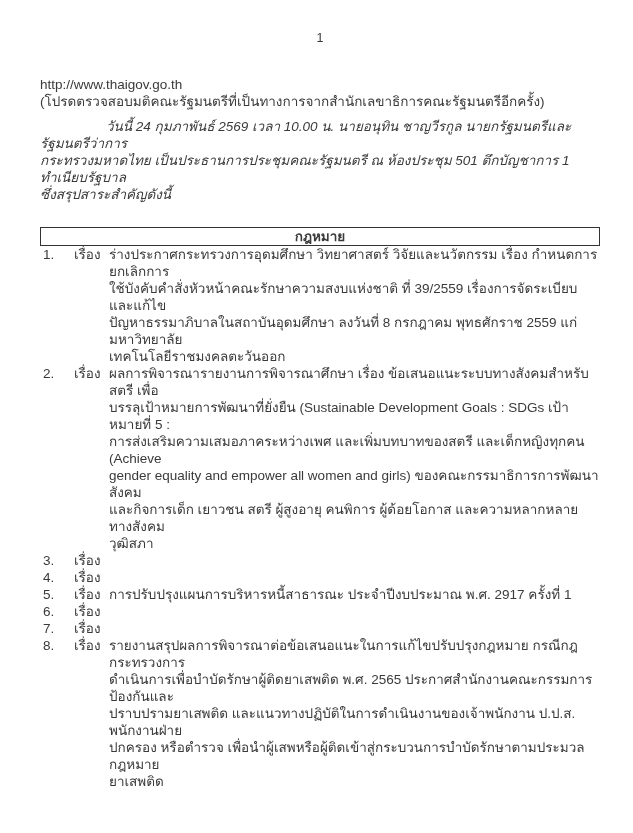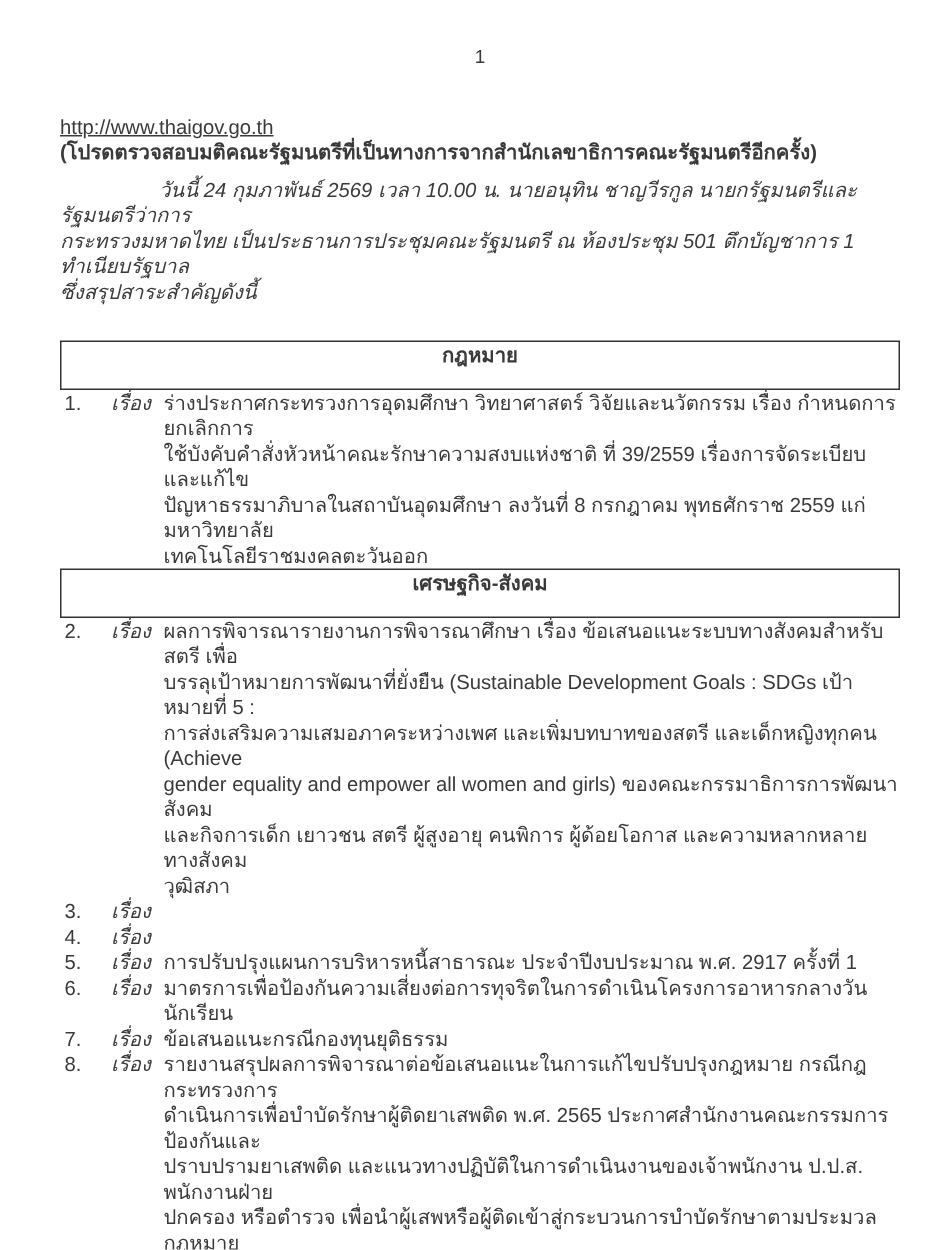--- a/index.html
+++ b/index.html
@@ -24,58 +24,55 @@
   }
   .page-number {
     text-align: center;
     font-size: 12.5px;
   }
   .source-block {
     margin-top: 29px;
   }
   .url-line {
     white-space: nowrap;
-    text-decoration: underline;
   }
   .disclaimer-line {
     white-space: nowrap;
-    font-weight: bold;
   }
   .intro {
     margin-top: 8px;
     text-indent: 66px;
     white-space: pre-line;
     text-align: left;
     font-style: italic;
   }
   .doc-sections {
     margin-top: 24px;
   }
   .section-header {
     box-sizing: border-box;
     border: 1px solid #333333;
     font-weight: bold;
     text-align: center;
-    height: 33px;
+    height: 19px;
     line-height: 17px;
   }
   .row {
     display: flex;
     align-items: flex-start;
   }
   .row .no {
     flex: none;
     width: 34px;
     padding-left: 3px;
     box-sizing: border-box;
   }
   .row .label {
     flex: none;
     width: 35px;
-    font-style: italic;
   }
   .row .text {
     flex: 1;
     white-space: pre-line;
   }
 </style>
 </head>
 <body>
 
 <div class="page">
@@ -94,21 +91,20 @@
   <div class="doc-sections">
       <div class="section-header">กฎหมาย</div>
       <div class="row">
         <div class="no">1.</div>
         <div class="label">เรื่อง</div>
         <div class="text">ร่างประกาศกระทรวงการอุดมศึกษา วิทยาศาสตร์ วิจัยและนวัตกรรม เรื่อง กำหนดการยกเลิกการ
 ใช้บังคับคำสั่งหัวหน้าคณะรักษาความสงบแห่งชาติ ที่ 39/2559 เรื่องการจัดระเบียบและแก้ไข
 ปัญหาธรรมาภิบาลในสถาบันอุดมศึกษา ลงวันที่ 8 กรกฎาคม พุทธศักราช 2559 แก่มหาวิทยาลัย
 เทคโนโลยีราชมงคลตะวันออก</div>
       </div>
-      <div class="section-header">เศรษฐกิจ-สังคม</div>
       <div class="row">
         <div class="no">2.</div>
         <div class="label">เรื่อง</div>
         <div class="text">ผลการพิจารณารายงานการพิจารณาศึกษา เรื่อง ข้อเสนอแนะระบบทางสังคมสำหรับสตรี เพื่อ
 บรรลุเป้าหมายการพัฒนาที่ยั่งยืน (Sustainable Development Goals : SDGs เป้าหมายที่ 5 :
 การส่งเสริมความเสมอภาคระหว่างเพศ และเพิ่มบทบาทของสตรี และเด็กหญิงทุกคน (Achieve
 gender equality and empower all women and girls) ของคณะกรรมาธิการการพัฒนาสังคม
 และกิจการเด็ก เยาวชน สตรี ผู้สูงอายุ คนพิการ ผู้ด้อยโอกาส และความหลากหลายทางสังคม
 วุฒิสภา</div>
       </div>
@@ -121,26 +117,24 @@
         <div class="label">เรื่อง</div>
       </div>
       <div class="row">
         <div class="no">5.</div>
         <div class="label">เรื่อง</div>
         <div class="text">การปรับปรุงแผนการบริหารหนี้สาธารณะ ประจำปีงบประมาณ พ.ศ. 2917 ครั้งที่ 1</div>
       </div>
       <div class="row">
         <div class="no">6.</div>
         <div class="label">เรื่อง</div>
-        <div class="text">มาตรการเพื่อป้องกันความเสี่ยงต่อการทุจริตในการดำเนินโครงการอาหารกลางวันนักเรียน</div>
       </div>
       <div class="row">
         <div class="no">7.</div>
         <div class="label">เรื่อง</div>
-        <div class="text">ข้อเสนอแนะกรณีกองทุนยุติธรรม</div>
       </div>
       <div class="row">
         <div class="no">8.</div>
         <div class="label">เรื่อง</div>
         <div class="text">รายงานสรุปผลการพิจารณาต่อข้อเสนอแนะในการแก้ไขปรับปรุงกฎหมาย กรณีกฎกระทรวงการ
 ดำเนินการเพื่อบำบัดรักษาผู้ติดยาเสพติด พ.ศ. 2565 ประกาศสำนักงานคณะกรรมการป้องกันและ
 ปราบปรามยาเสพติด และแนวทางปฏิบัติในการดำเนินงานของเจ้าพนักงาน ป.ป.ส. พนักงานฝ่าย
 ปกครอง หรือตำรวจ เพื่อนำผู้เสพหรือผู้ติดเข้าสู่กระบวนการบำบัดรักษาตามประมวลกฎหมาย
 ยาเสพติด</div>
       </div>

